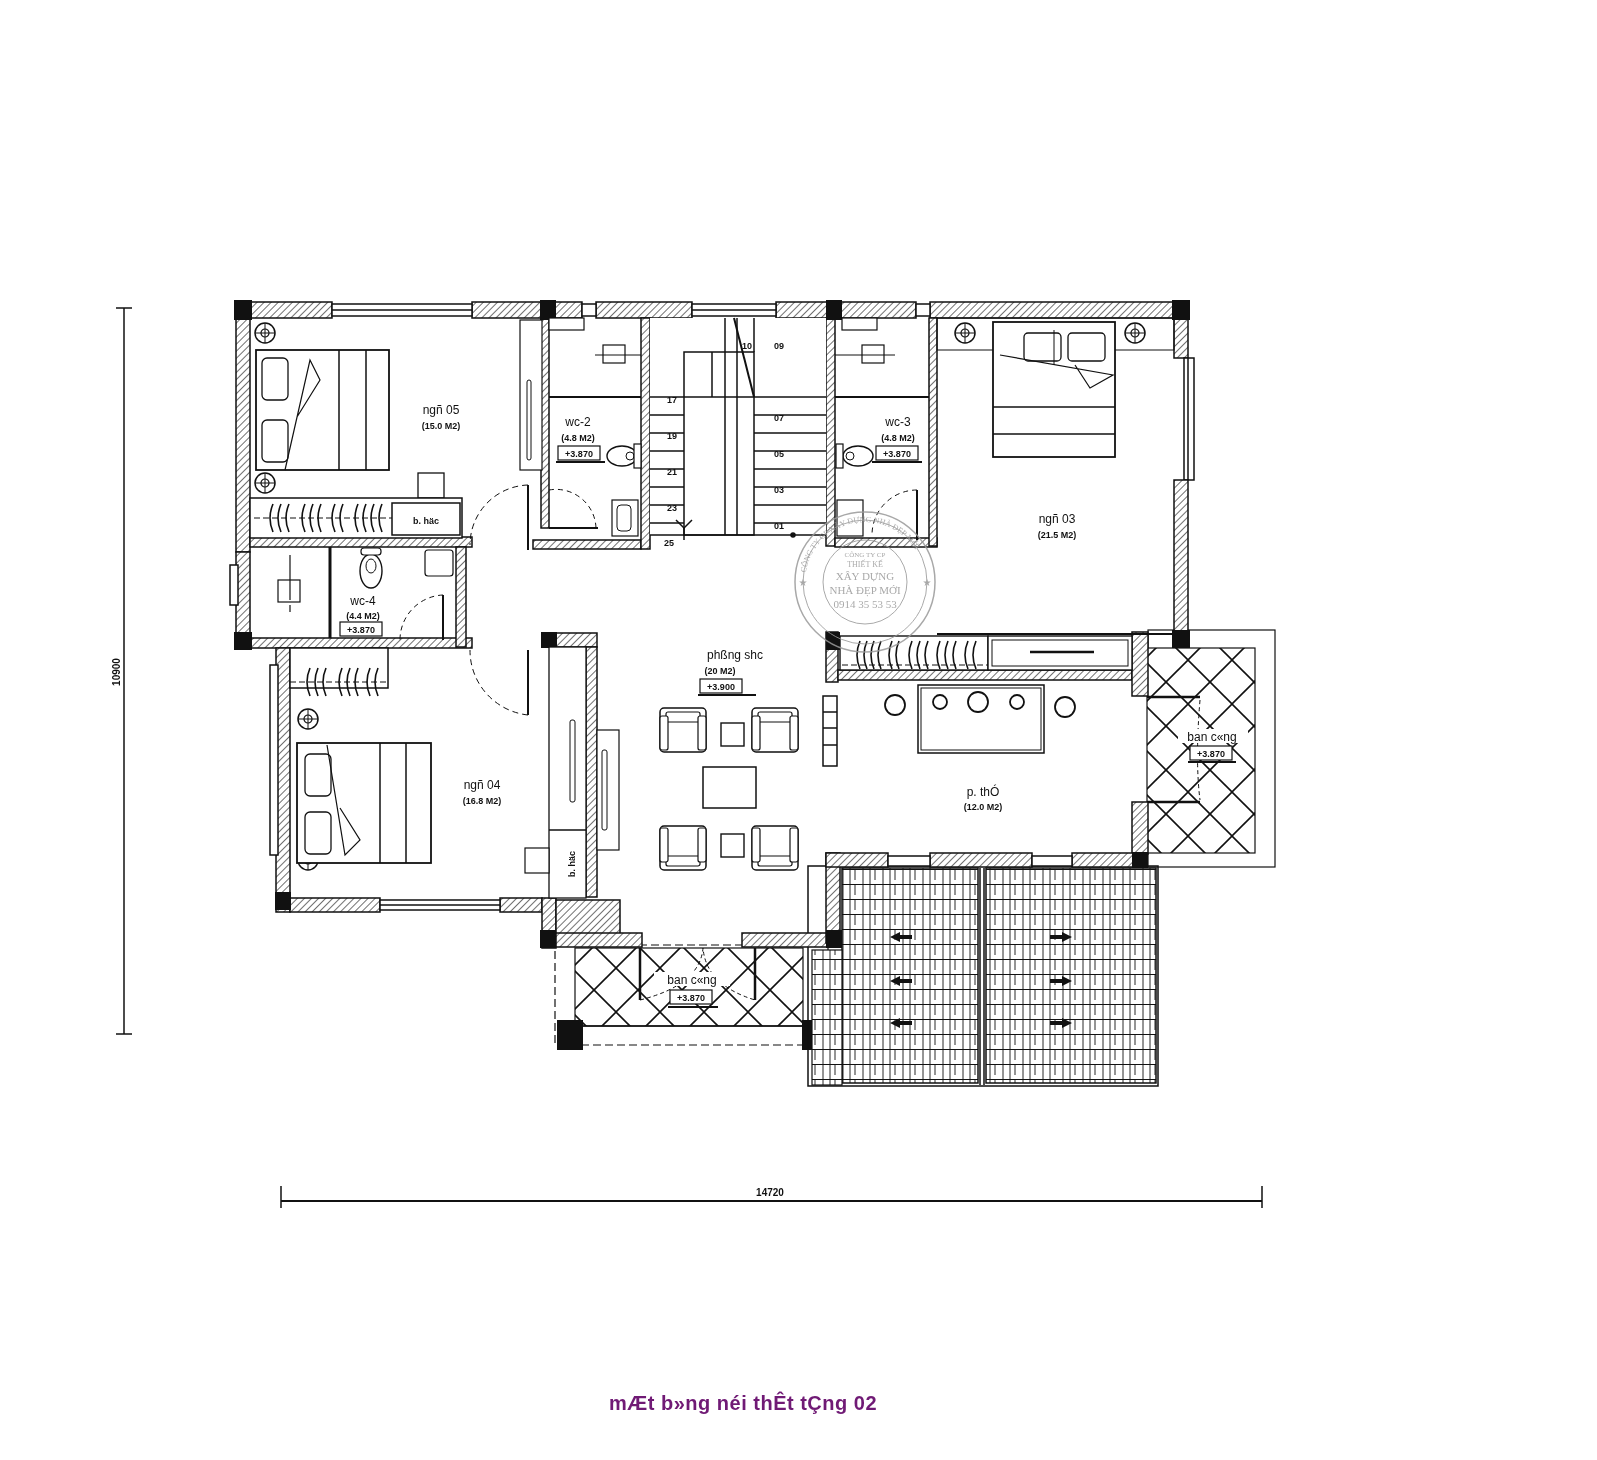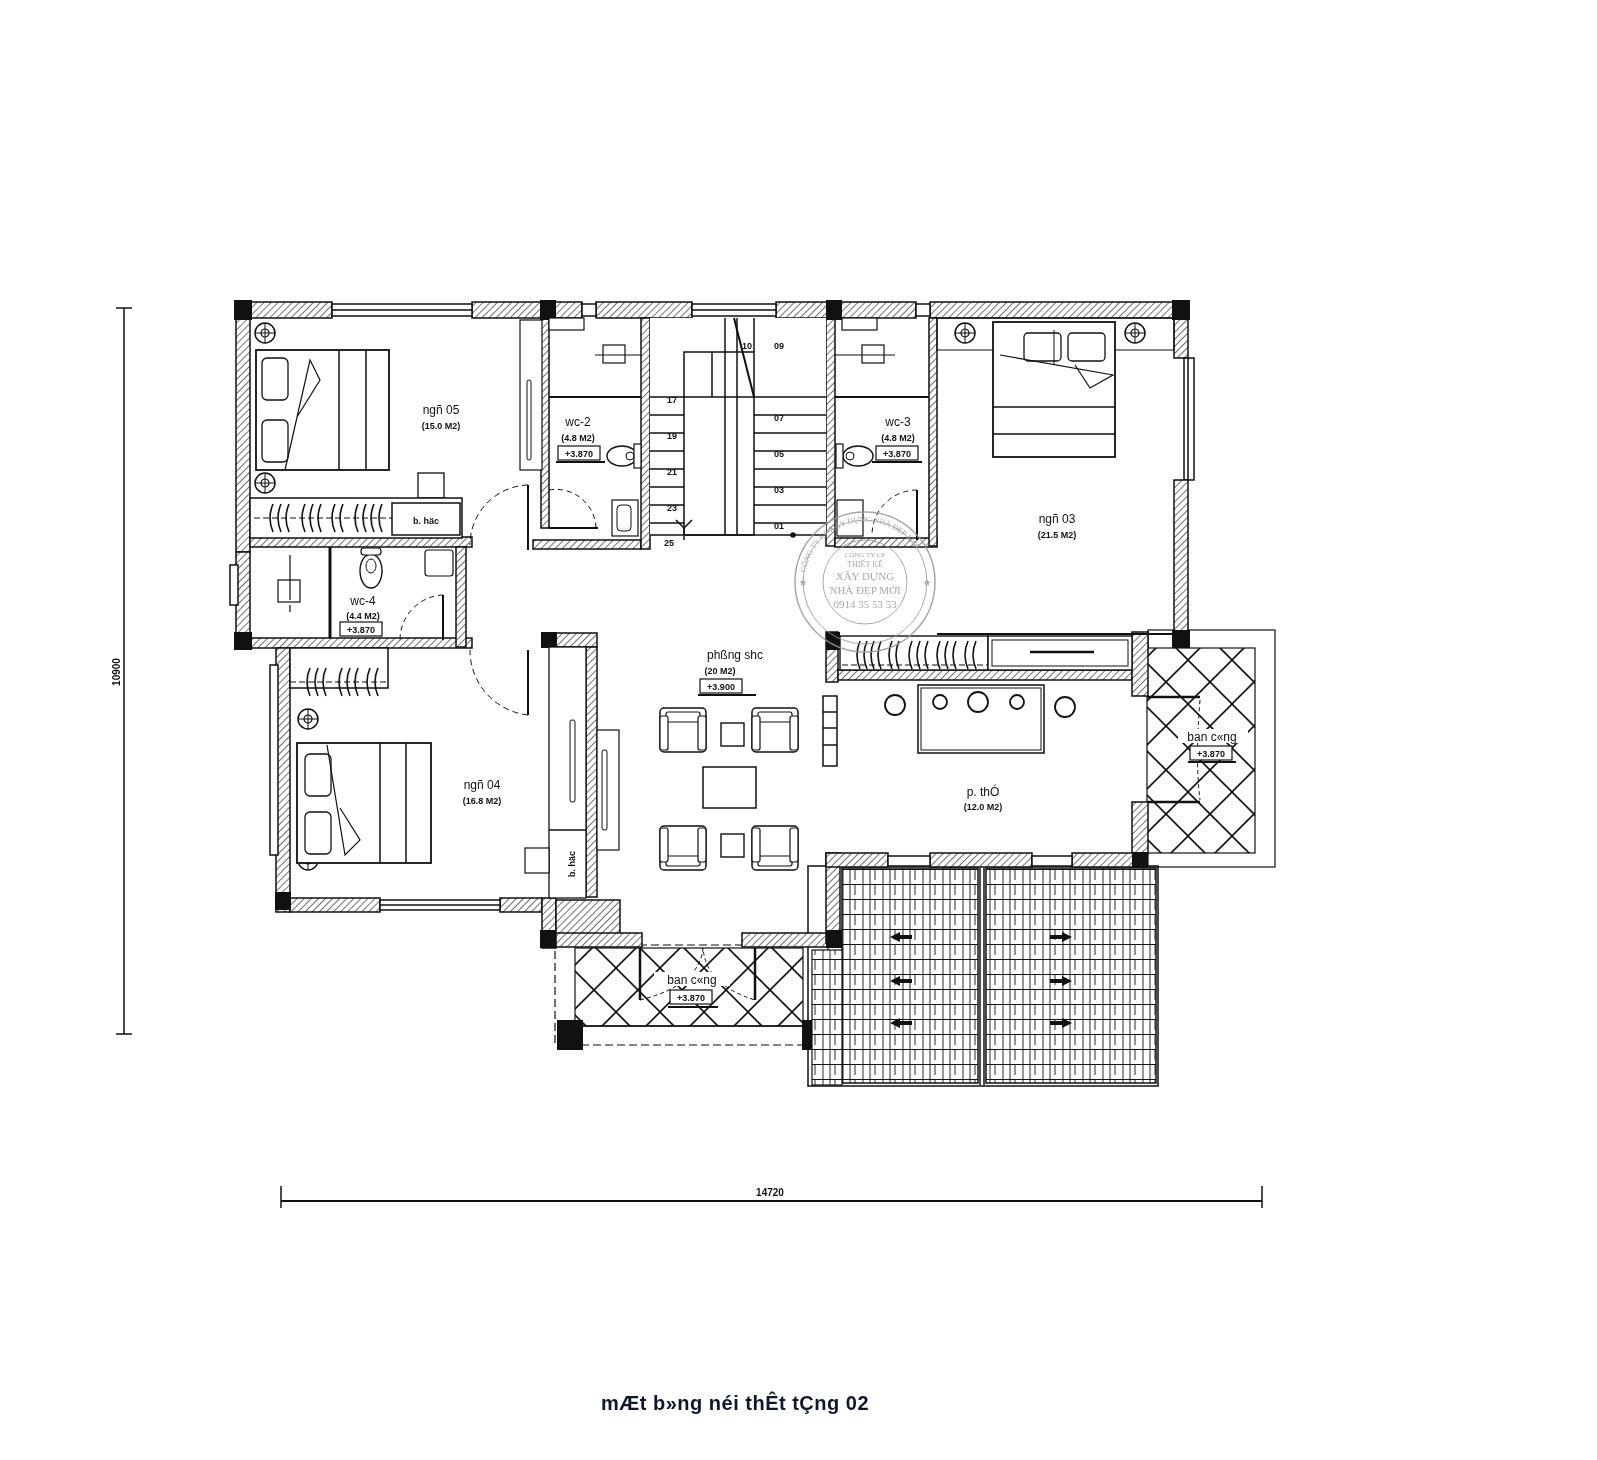--- a/index.html
+++ b/index.html
@@ -5,21 +5,21 @@
   html, body { margin: 0; padding: 0; background: #ffffff; }
   body { width: 1597px; height: 1460px; position: relative; overflow: hidden; font-family: "Liberation Sans", "DejaVu Sans", sans-serif; }
   #plan { position: absolute; left: 0; top: 0; width: 1597px; height: 1460px; }
   .lbl { font-family: "Liberation Sans", "DejaVu Sans", sans-serif; fill: #111; }
   .room { font-size: 12px; }
   .area { font-size: 9px; font-weight: bold; }
   .lvl { font-size: 9px; font-weight: bold; }
   .step { font-size: 9px; font-weight: bold; }
   .dim { font-size: 10px; font-weight: bold; }
   .stamp { font-family: "Liberation Serif", "DejaVu Serif", serif; fill: #9a9a9a; }
-  .caption { position: absolute; left: 0; top: 1392px; width: 1470px; text-align: center; font-size: 20px; font-weight: bold; color: #0f172a; letter-spacing: 0.5px; }
+  .caption { position: absolute; left: 8px; top: 1392px; width: 1470px; text-align: center; font-size: 20px; font-weight: bold; color: #701a75; letter-spacing: 0.5px; }
 </style>
 </head>
 <body>
 
 <svg id="plan" viewBox="0 0 1597 1460" xmlns="http://www.w3.org/2000/svg">
   <defs>
     <pattern id="hatch" width="5" height="5" patternUnits="userSpaceOnUse" patternTransform="rotate(45)">
       <rect width="5" height="5" fill="#fff"></rect>
       <line x1="0" y1="0" x2="0" y2="5" stroke="#111" stroke-width="1.2"></line>
     </pattern>

